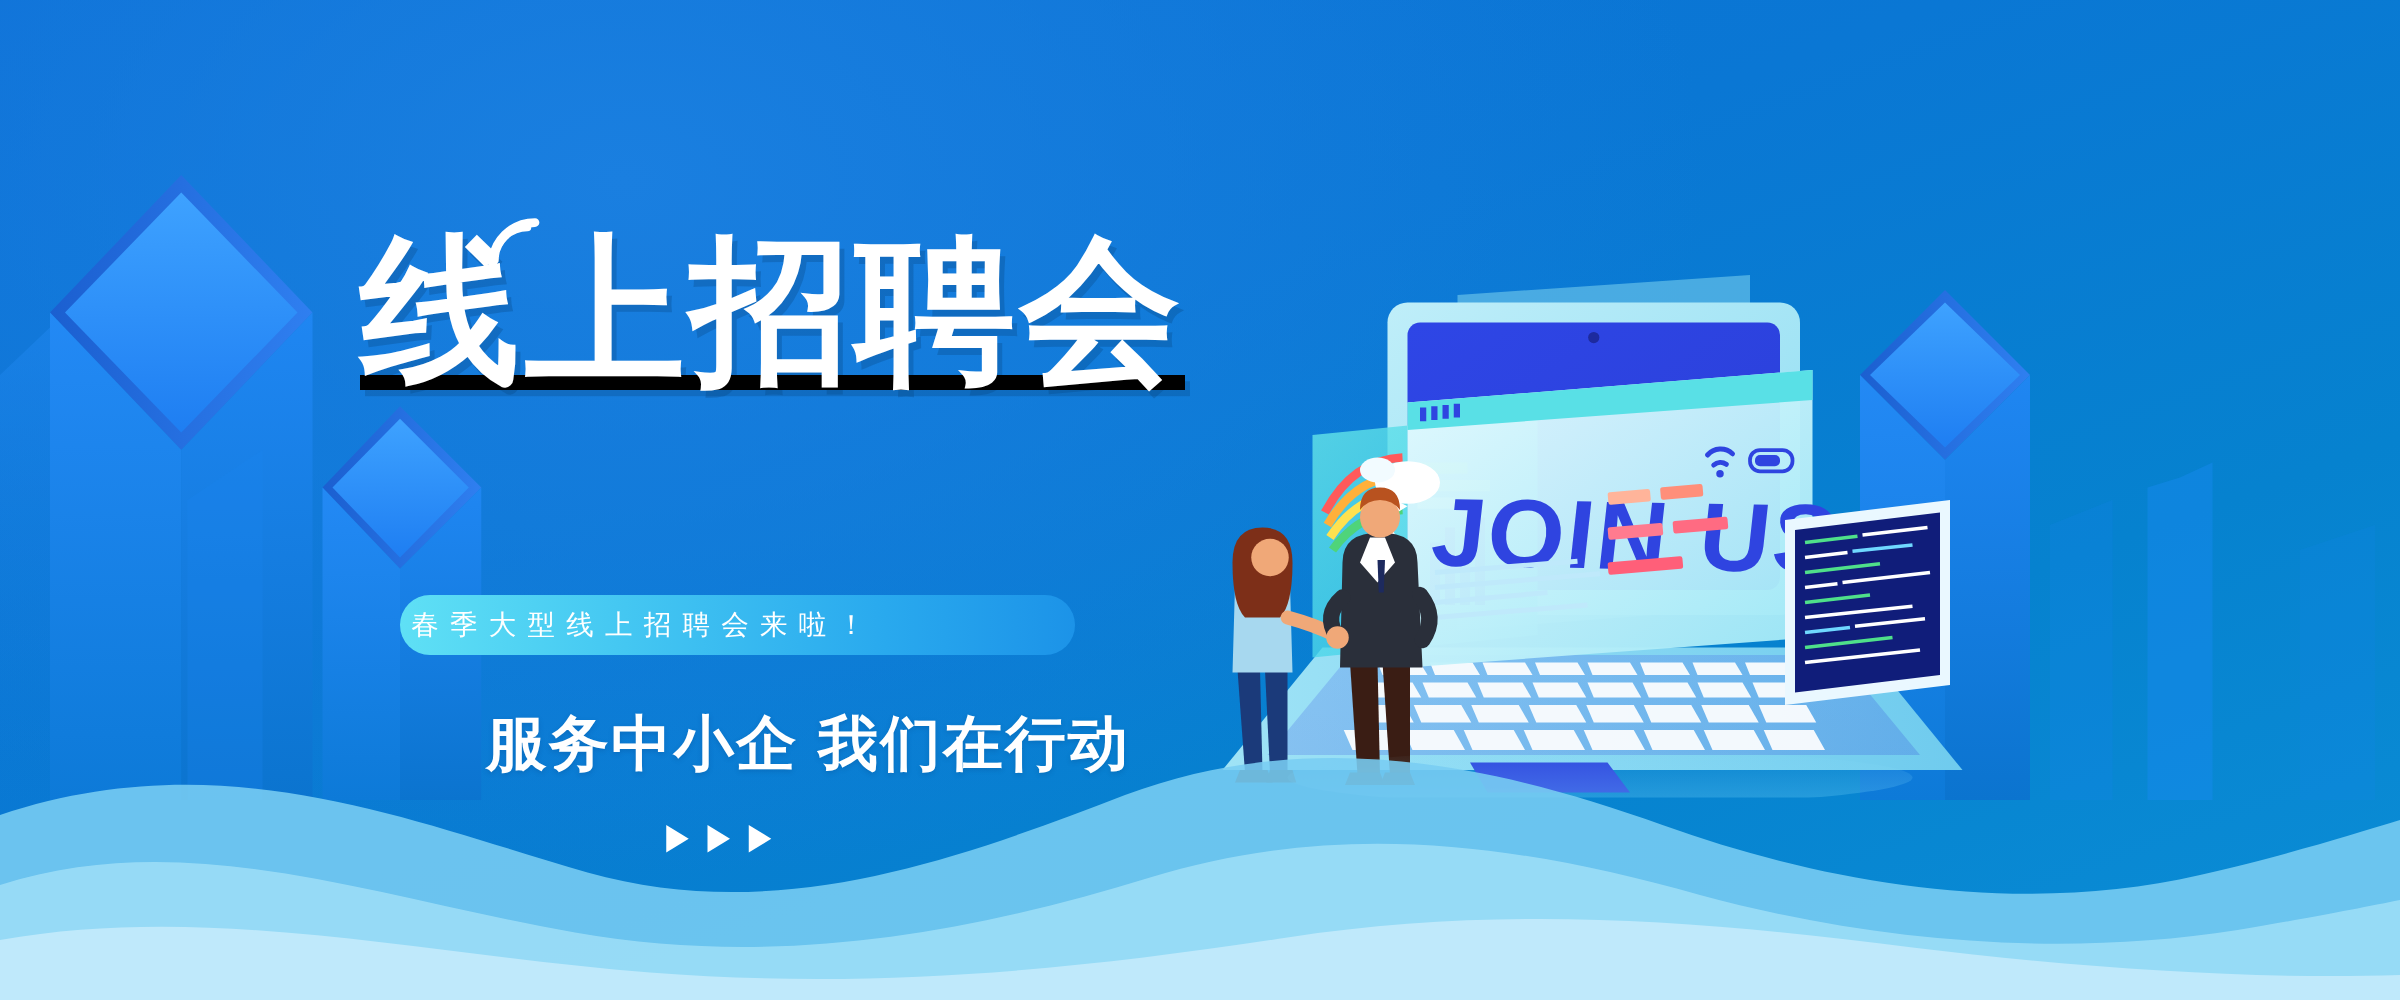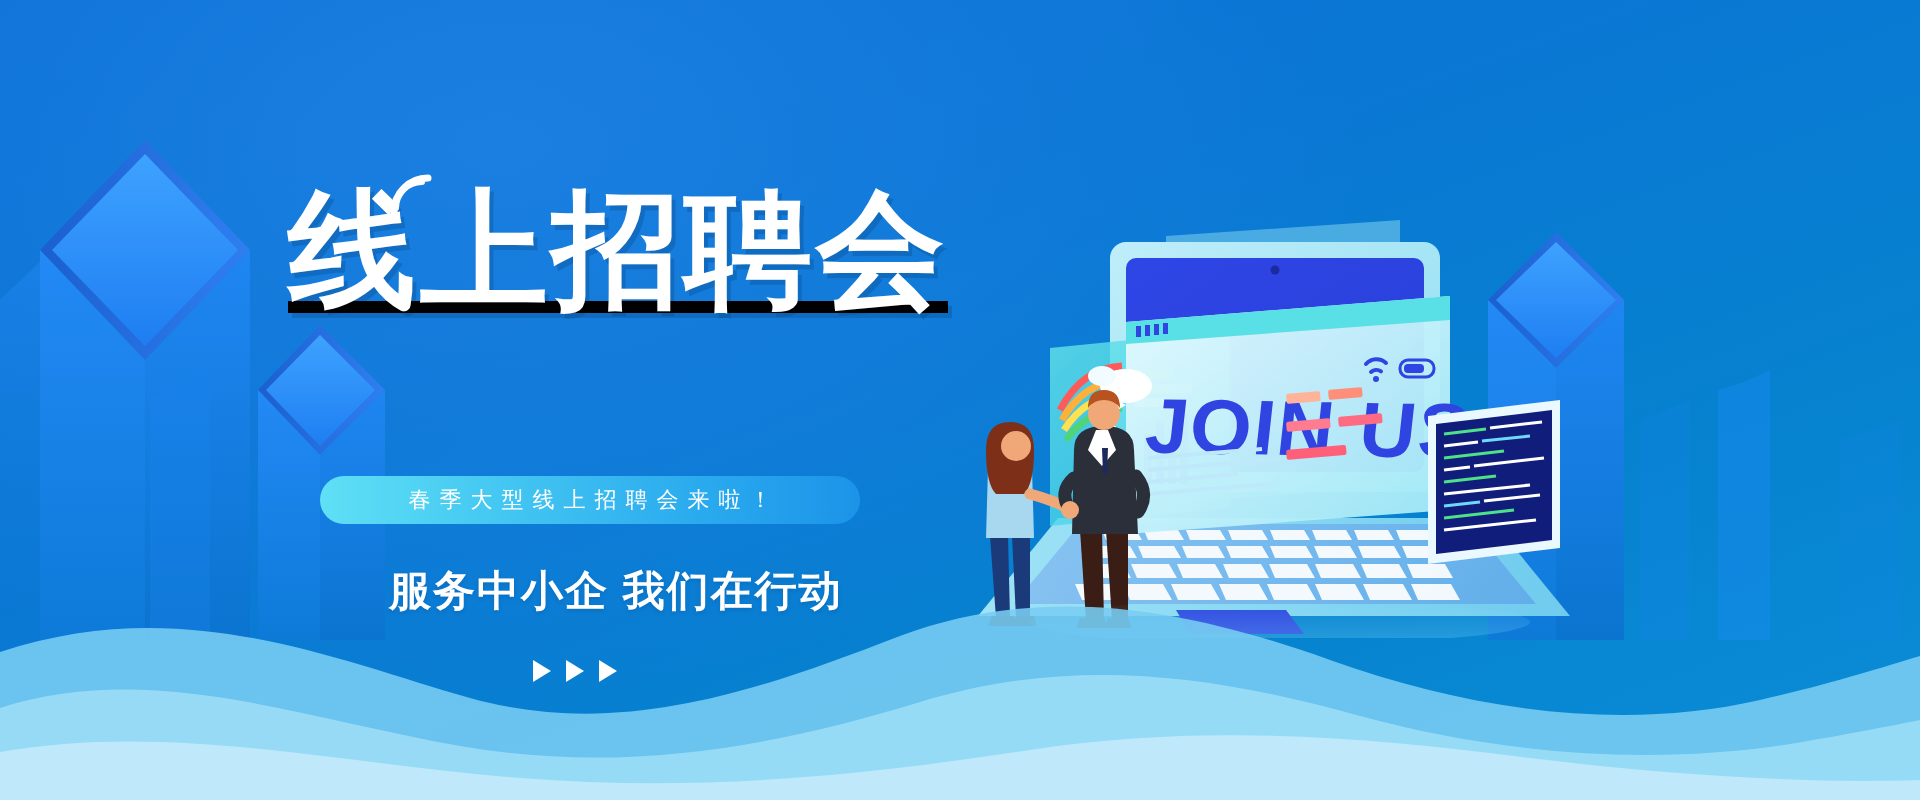--- a/index.html
+++ b/index.html
@@ -42,31 +42,31 @@
   .wifi{
     position:absolute; left:96px; top:-24px;
     width:60px; height:56px;
   }
 
   .pill{
     position:absolute; left:320px; top:476px;
     width:540px; height:48px;
     border-radius:24px;
     background:linear-gradient(90deg,#5fe0f5 0%,#45c8f2 32%,#29a9ee 72%,#1c93e8 100%);
-    display:flex; align-items:center; justify-content:center;
+    display:flex; align-items:center; justify-content:flex-start;
   }
   .pill span{
     font-size:22px; font-weight:400; color:#ffffff;
     letter-spacing:9px; text-indent:9px;
     white-space:nowrap;
   }
 
   .subhead{
     position:absolute; left:389px; top:563px;
-    font-size:42px; font-weight:700; color:#ffffff;
+    font-size:48px; font-weight:700; color:#ffffff;
     letter-spacing:2px; white-space:nowrap;
     text-shadow:0 2px 4px rgba(5,60,120,.22);
   }
 
   .arrows{
     position:absolute; left:533px; top:660px;
     display:flex; gap:15px; align-items:center;
   }
   .arrows i{
     display:block;

